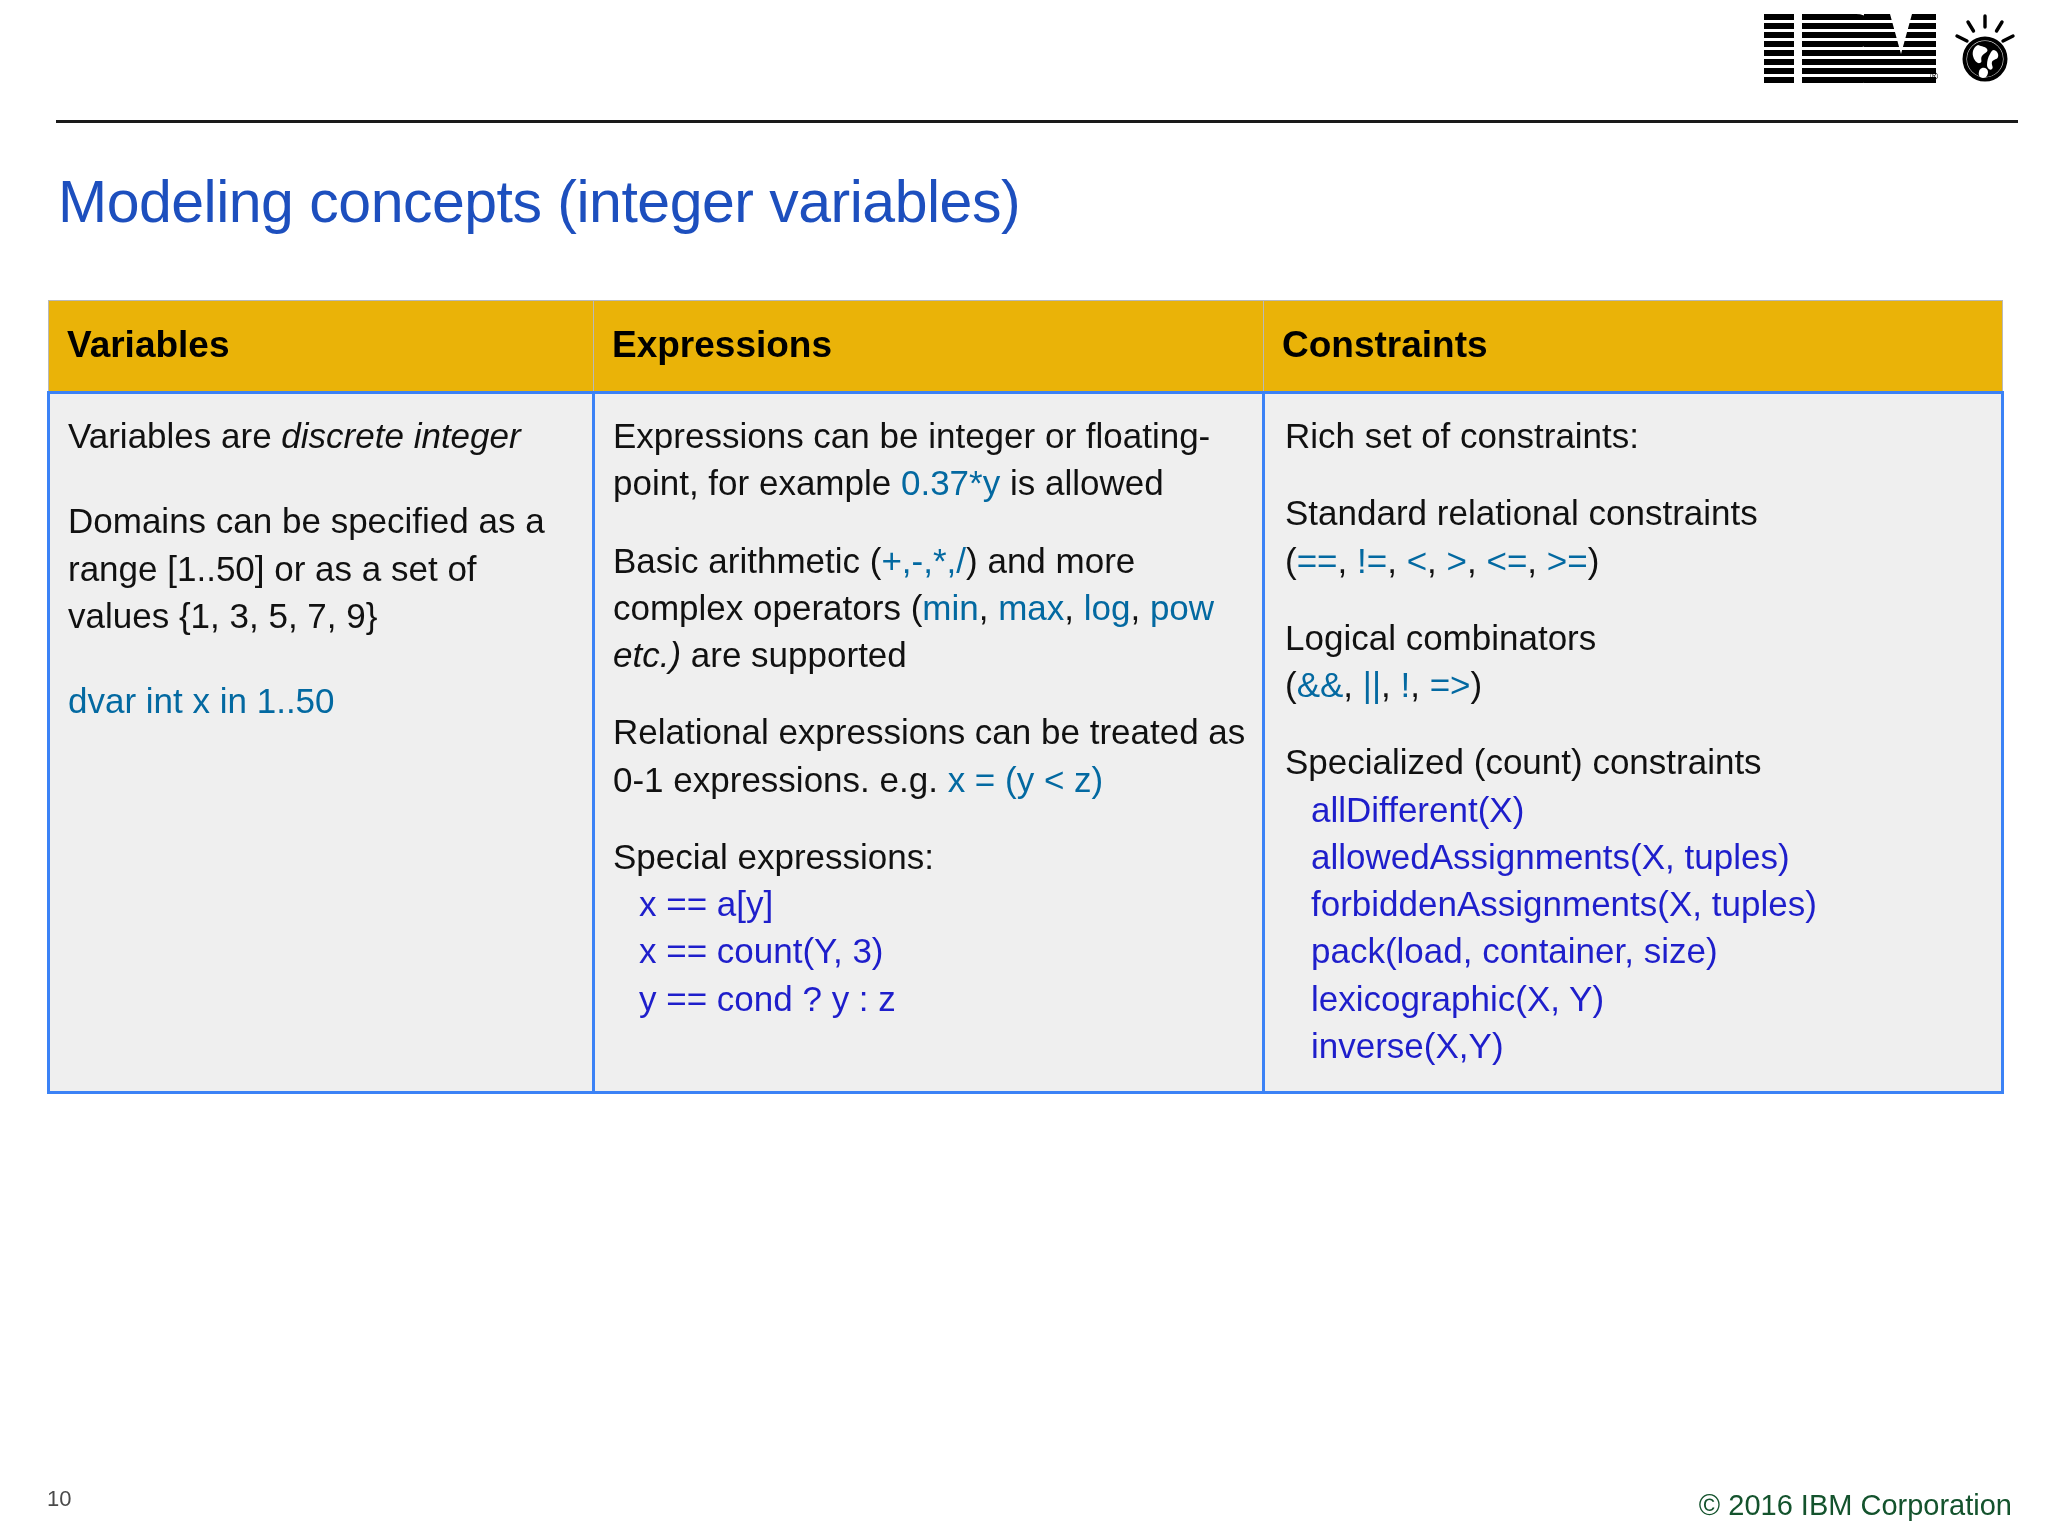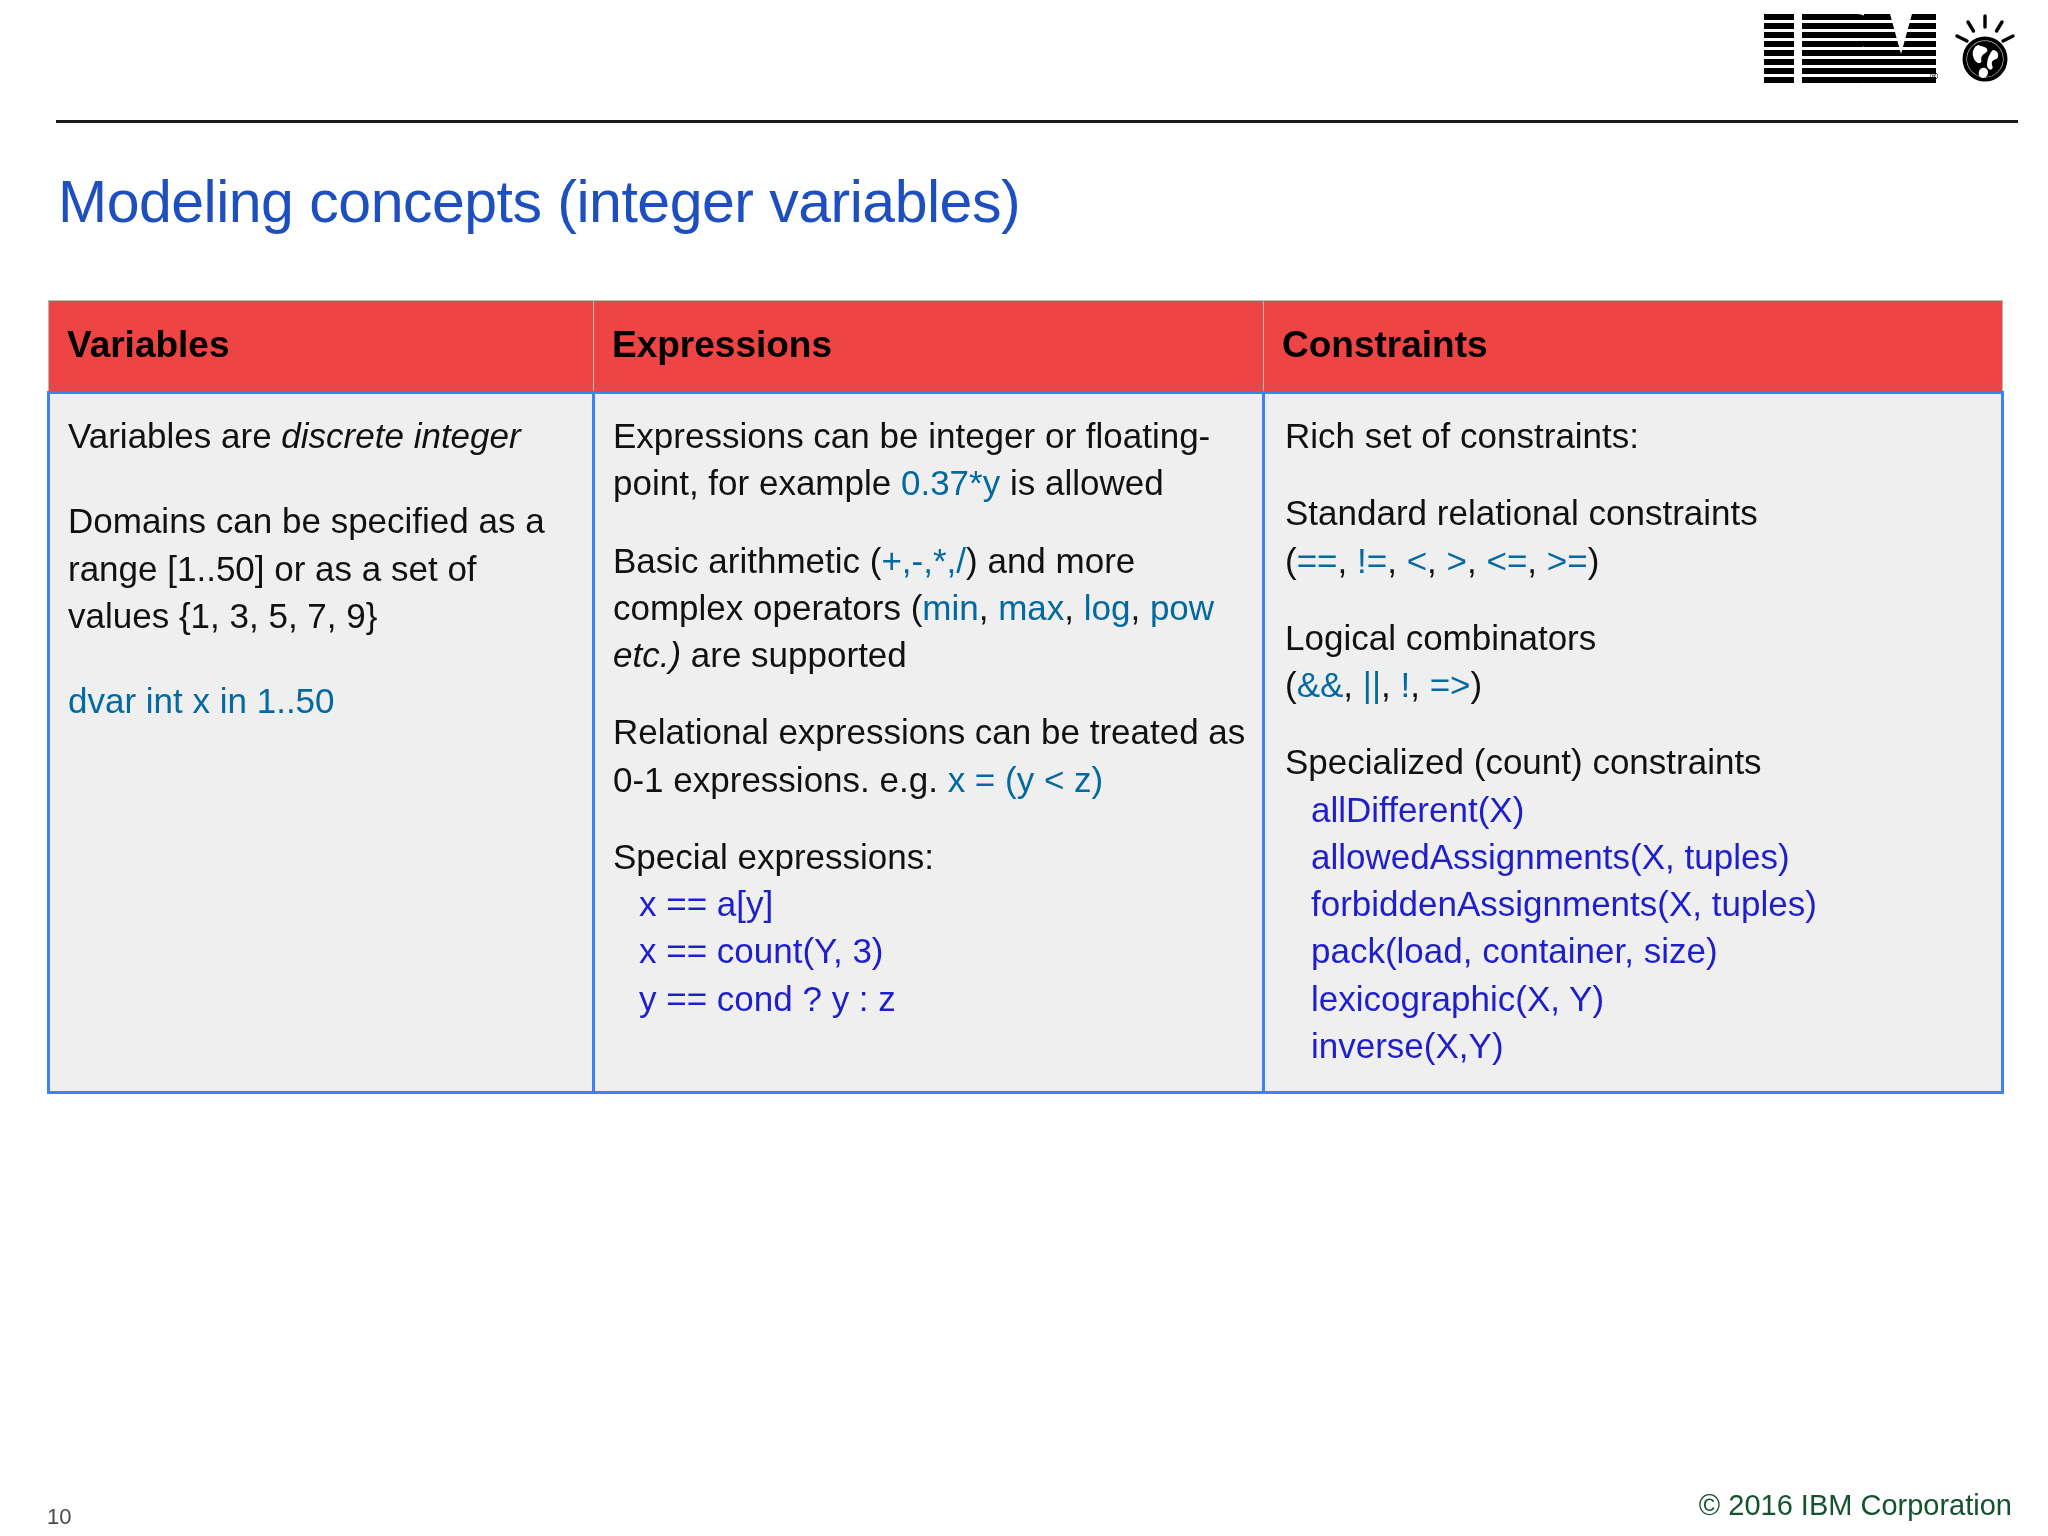--- a/index.html
+++ b/index.html
@@ -78,21 +78,21 @@
     top: 300px;
     width: 1954px;
     border-collapse: collapse;
     table-layout: fixed;
   }
   .concept-table col.c1 { width: 545px; }
   .concept-table col.c2 { width: 670px; }
   .concept-table col.c3 { width: 739px; }
 
   .concept-table th {
-    background: #ef4444;
+    background: #eab308;
     border: 1px solid #b9b9b9;
     text-align: left;
     vertical-align: middle;
     font-size: 37px;
     font-weight: bold;
     color: #000000;
     padding: 16px 0 18px 18px;
     height: 56px;
   }
   .concept-table td {
@@ -123,21 +123,21 @@
     padding-left: 26px;
   }
   em.it {
     font-style: italic;
   }
 
   
   .footer-page {
     position: absolute;
     left: 47px;
-    bottom: 6px;
+    bottom: 24px;
     font-size: 22px;
     color: #4a4a4a;
   }
   .footer-copy {
     position: absolute;
     right: 36px;
     bottom: 14px;
     font-size: 29px;
     color: #14532d;
   }

